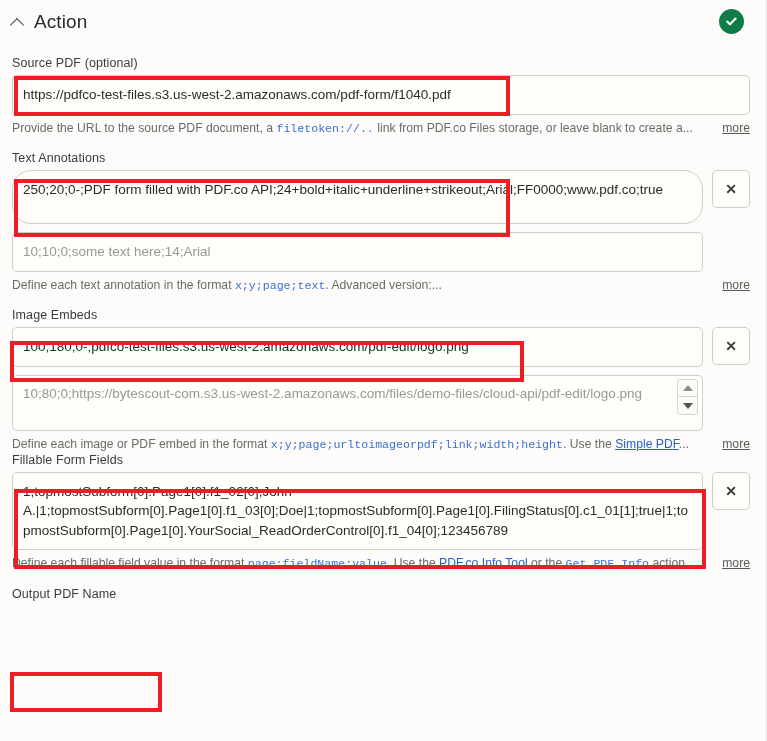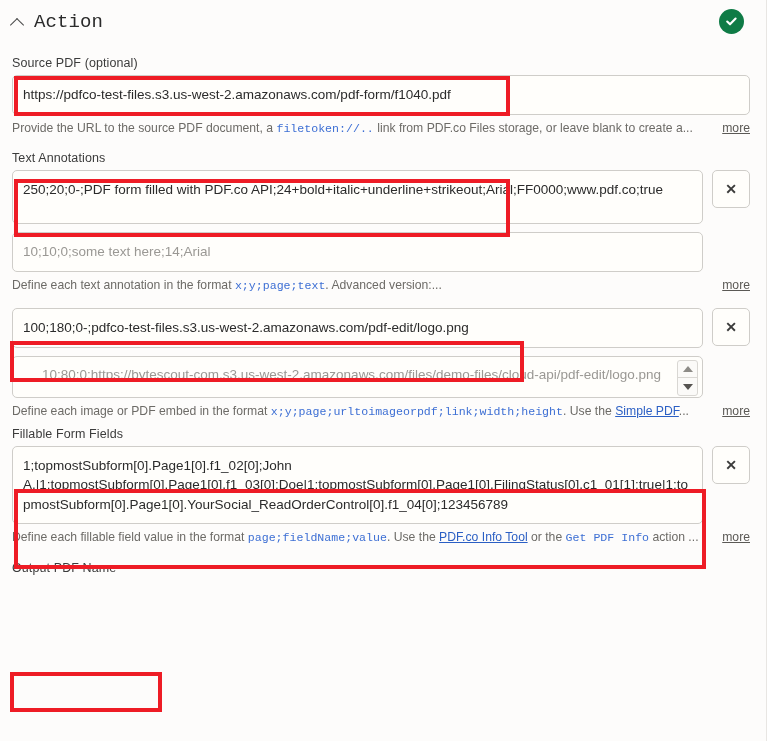--- a/index.html
+++ b/index.html
@@ -41,21 +41,20 @@
     width: 9px; height: 9px;
     border-left: 1.6px solid #4a4a4a;
     border-top: 1.6px solid #4a4a4a;
     transform: rotate(45deg);
   }
   .action-title {
     font-size: 19px;
     color: #2b2b2b;
     font-weight: 400;
     letter-spacing: .1px;
-    font-family: Liberation Mono, monospace;
   }
   .status-check {
     position: absolute;
     right: 22px;
     top: 9px;
     width: 25px;
     height: 25px;
     border-radius: 50%;
     background: #0f7b46;
     display: flex;
@@ -154,23 +153,22 @@
   .spin-box {
     flex: 1 1 auto;
     position: relative;
     border: 1px solid #cfcdc9;
     border-radius: 5px;
     background: #fffefb;
     padding: 8px 22px 8px 10px;
     font-size: 13.5px;
     color: #9a9894;
     line-height: 1.5;
-    height: 42px;
+    height: 56px;
     overflow: hidden;
-    text-align: center;
   }
   .spinner {
     position: absolute;
     right: 4px; top: 3px;
     width: 21px; height: 36px;
     border: 1px solid #d9d7d3;
     border-radius: 3px;
     background: #fbfaf8;
     display: flex;
     flex-direction: column;
@@ -218,34 +216,35 @@
     </div>
     <div class="helper-row">
       <div class="helper"><span>Provide the URL to the source PDF document, a </span><span class="mono-blue">filetoken://..</span><span> link from PDF.co Files storage, or leave blank to create a...</span></div>
       <div class="more">more</div>
     </div>
   </div>
 
   <div class="field-block" style="margin-top:15px;">
     <div class="field-label">Text Annotations</div>
     <div class="input-row">
-      <div class="input-box" style="min-height:54px;">250;20;0-;PDF form filled with PDF.co API;24+bold+italic+underline+strikeout;Arial;FF0000;www.pdf.co;true</div>
+      <div class="input-box" style="min-height:54px;border-radius:19px;">250;20;0-;PDF form filled with PDF.co API;24+bold+italic+underline+strikeout;Arial;FF0000;www.pdf.co;true</div>
       <div class="remove-btn">✕</div>
     </div>
     <div class="input-row" style="margin-top:8px;">
       <div class="input-box placeholder">10;10;0;some text here;14;Arial</div>
       <div class="remove-spacer"></div>
     </div>
     <div class="helper-row">
       <div class="helper"><span>Define each text annotation in the format </span><span class="mono-blue">x;y;page;text</span><span>. Advanced version:...</span></div>
       <div class="more">more</div>
     </div>
   </div>
 
   <div class="field-block" style="margin-top:15px;">
+    <div class="field-label">Image Embeds</div>
     <div class="input-row">
       <div class="input-box" style="min-height:38px;">100;180;0-;pdfco-test-files.s3.us-west-2.amazonaws.com/pdf-edit/logo.png</div>
       <div class="remove-btn">✕</div>
     </div>
     <div class="input-row" style="margin-top:8px;">
       <div class="spin-box">
         <span>10;80;0;https://bytescout-com.s3.us-west-2.amazonaws.com/files/demo-files/cloud-api/pdf-edit/logo.png</span>
         <span class="spinner">
           <span class="spin-half">
               <span class="tri-up"></span>
@@ -256,21 +255,21 @@
         </span>
       </div>
       <div class="remove-spacer"></div>
     </div>
     <div class="helper-row">
       <div class="helper"><span>Define each image or PDF embed in the format </span><span class="mono-blue">x;y;page;urltoimageorpdf;link;width;height</span><span>. Use the </span><span class="link-blue">Simple PDF</span><span>...</span></div>
       <div class="more">more</div>
     </div>
   </div>
 
-  <div class="field-block" style="margin-top:7px;">
+  <div class="field-block" style="margin-top:0;">
     <div class="field-label">Fillable Form Fields</div>
     <div class="input-row">
       <div class="input-box" style="min-height:76px;">1;topmostSubform[0].Page1[0].f1_02[0];John A.|1;topmostSubform[0].Page1[0].f1_03[0];Doe|1;topmostSubform[0].Page1[0].FilingStatus[0].c1_01[1];true|1;topmostSubform[0].Page1[0].YourSocial_ReadOrderControl[0].f1_04[0];123456789</div>
       <div class="remove-btn">✕</div>
     </div>
     <div class="helper-row">
       <div class="helper"><span>Define each fillable field value in the format </span><span class="mono-blue">page;fieldName;value</span><span>. Use the </span><span class="link-blue">PDF.co Info Tool</span><span> or the </span><span class="mono-blue">Get PDF Info</span><span> action ...</span></div>
       <div class="more">more</div>
     </div>
   </div>

